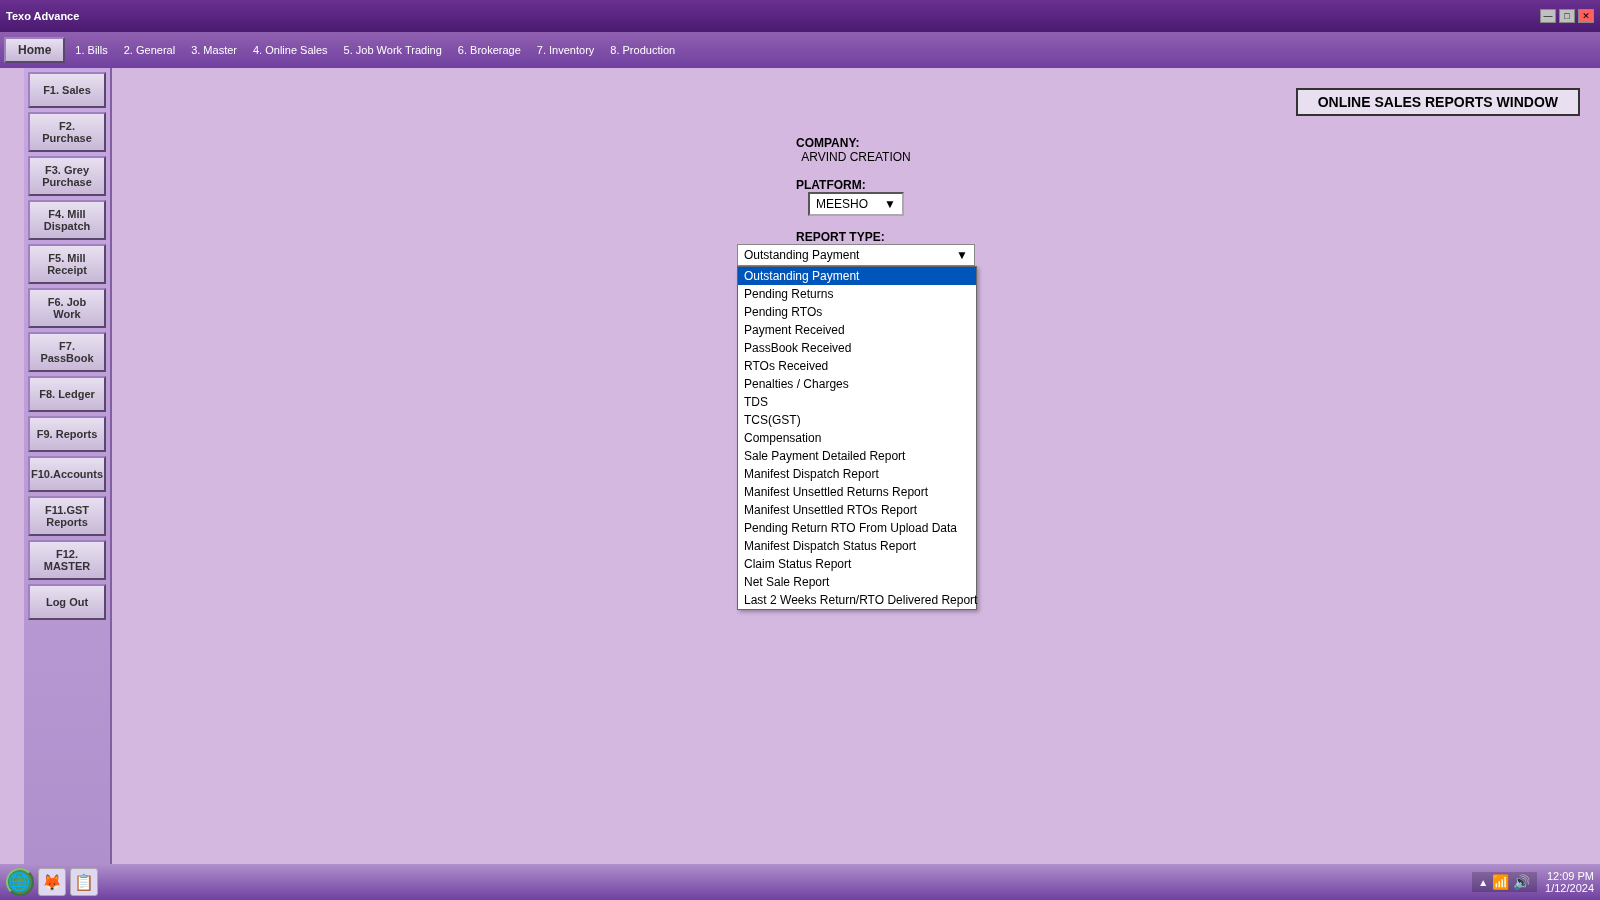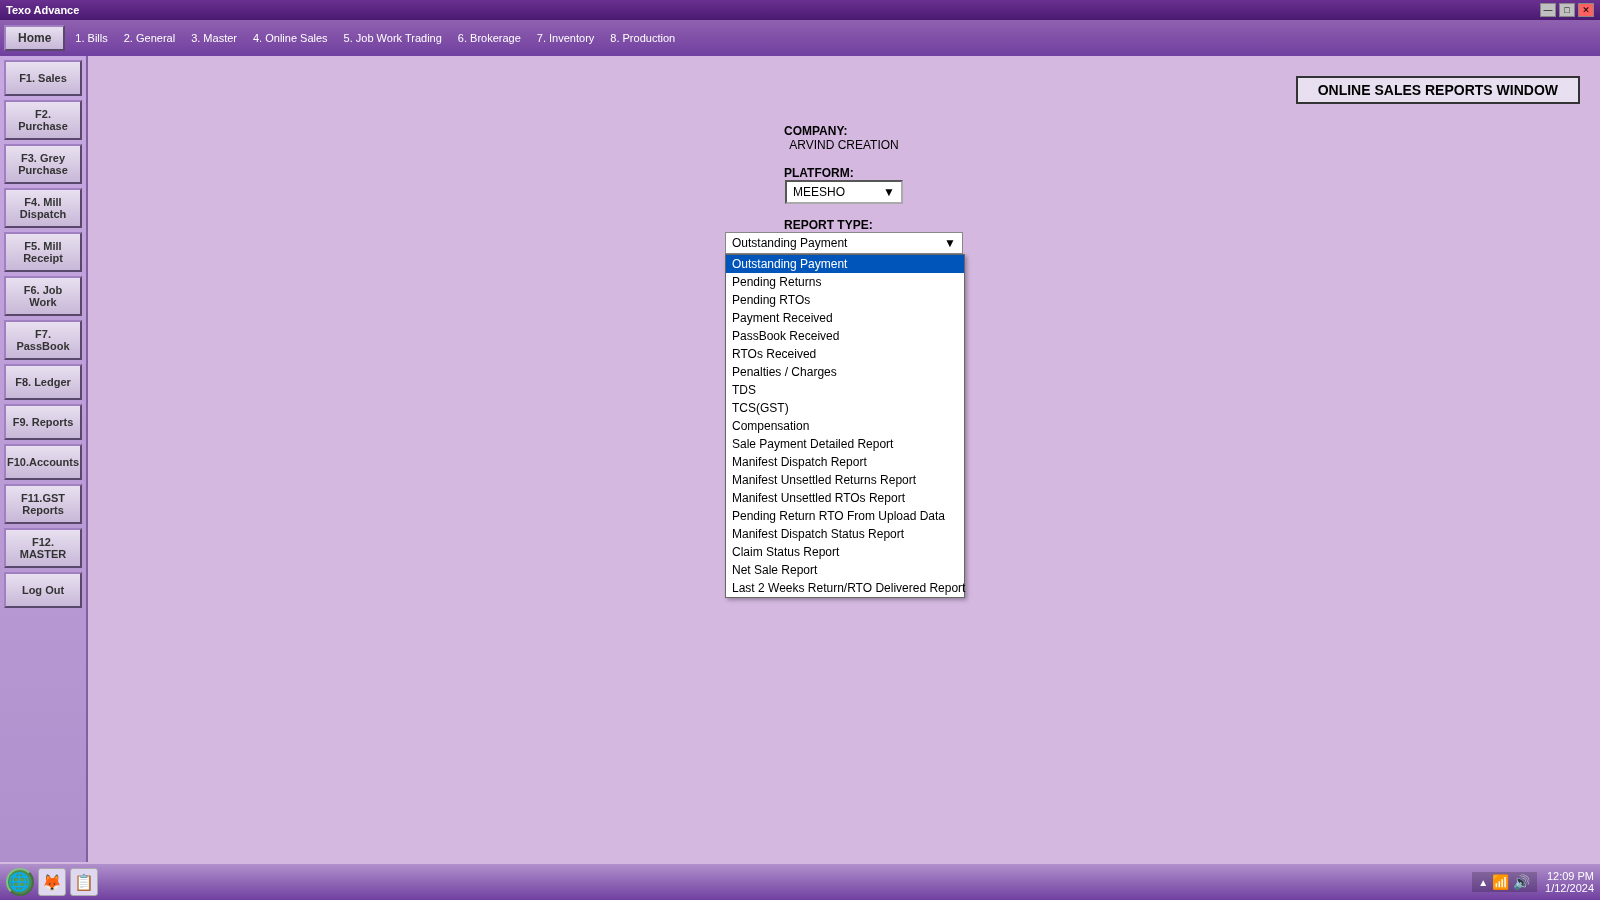--- a/index.html
+++ b/index.html
@@ -9,21 +9,21 @@
       background: #d4b8e0;
       width: 1600px;
       height: 900px;
       overflow: hidden;
       position: relative;
     }
 
     
     #title-bar {
       background: linear-gradient(to bottom, #6a3090, #4a1a70);
-      height: 20px;
+      height: 32px;
       display: flex;
       align-items: center;
       justify-content: space-between;
       padding: 0 6px;
       color: white;
       font-size: 11px;
     }
     #title-bar-title { font-weight: bold; }
     #title-bar-controls { display: flex; gap: 3px; }
     .title-btn {
@@ -51,20 +51,21 @@
       font-size: 11px;
       padding: 3px 8px;
       cursor: pointer;
       white-space: nowrap;
     }
 
     
     #main-layout {
       display: flex;
       height: calc(900px - 22px - 28px - 36px);
+      padding-left: 24px;
     }
 
     
     #sidebar {
       width: 88px;
       background: linear-gradient(to bottom, #c8a8e0, #b090cc);
       padding: 4px;
       display: flex;
       flex-direction: column;
       gap: 4px;
@@ -159,21 +160,21 @@
       white-space: nowrap;
     }
     .dropdown-option.selected { background: #0055bb; color: white; }
 
     
     .platform-select {
       background: white;
       border: 2px inset #aaa;
       padding: 3px 6px;
       font-size: 12px;
-      width: 118px;
+      width: 96px;
       display: inline-flex;
       align-items: center;
       justify-content: space-between;
     }
 
     
     #get-btn {
       background: linear-gradient(to bottom, #e8e0f0, #c8b8d8);
       border: 2px outset #a080c0;
       padding: 4px 10px;

